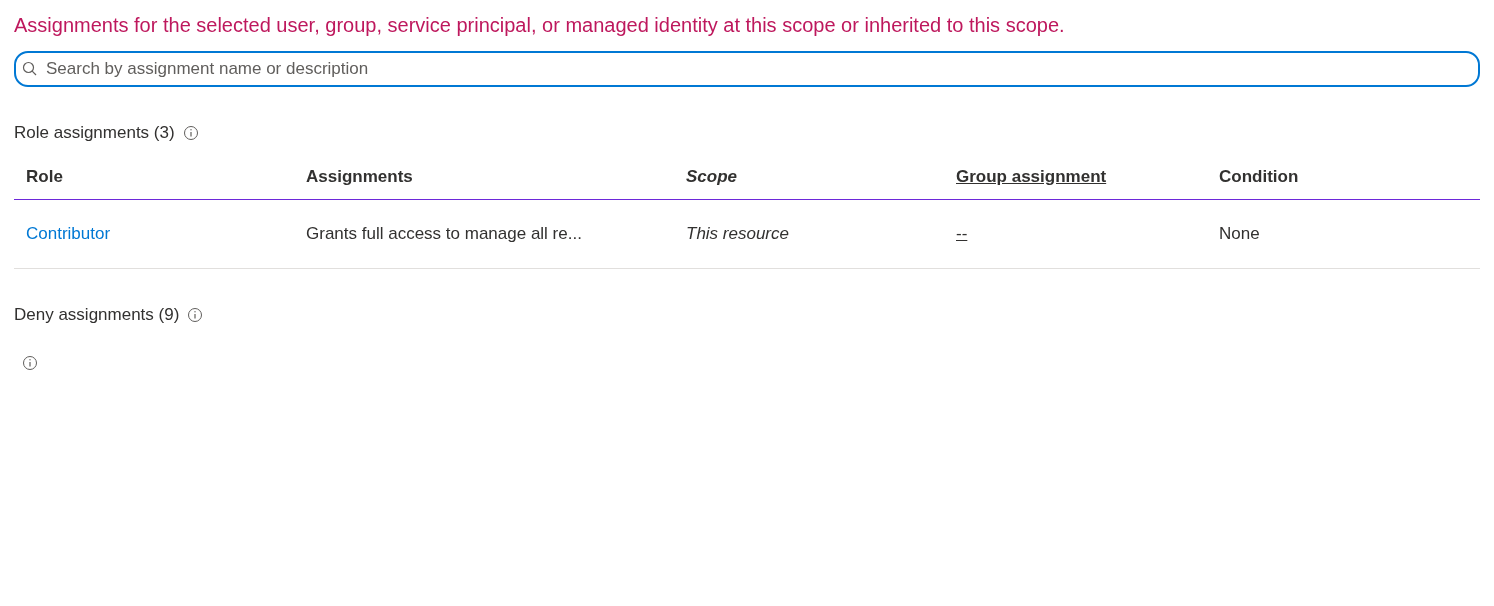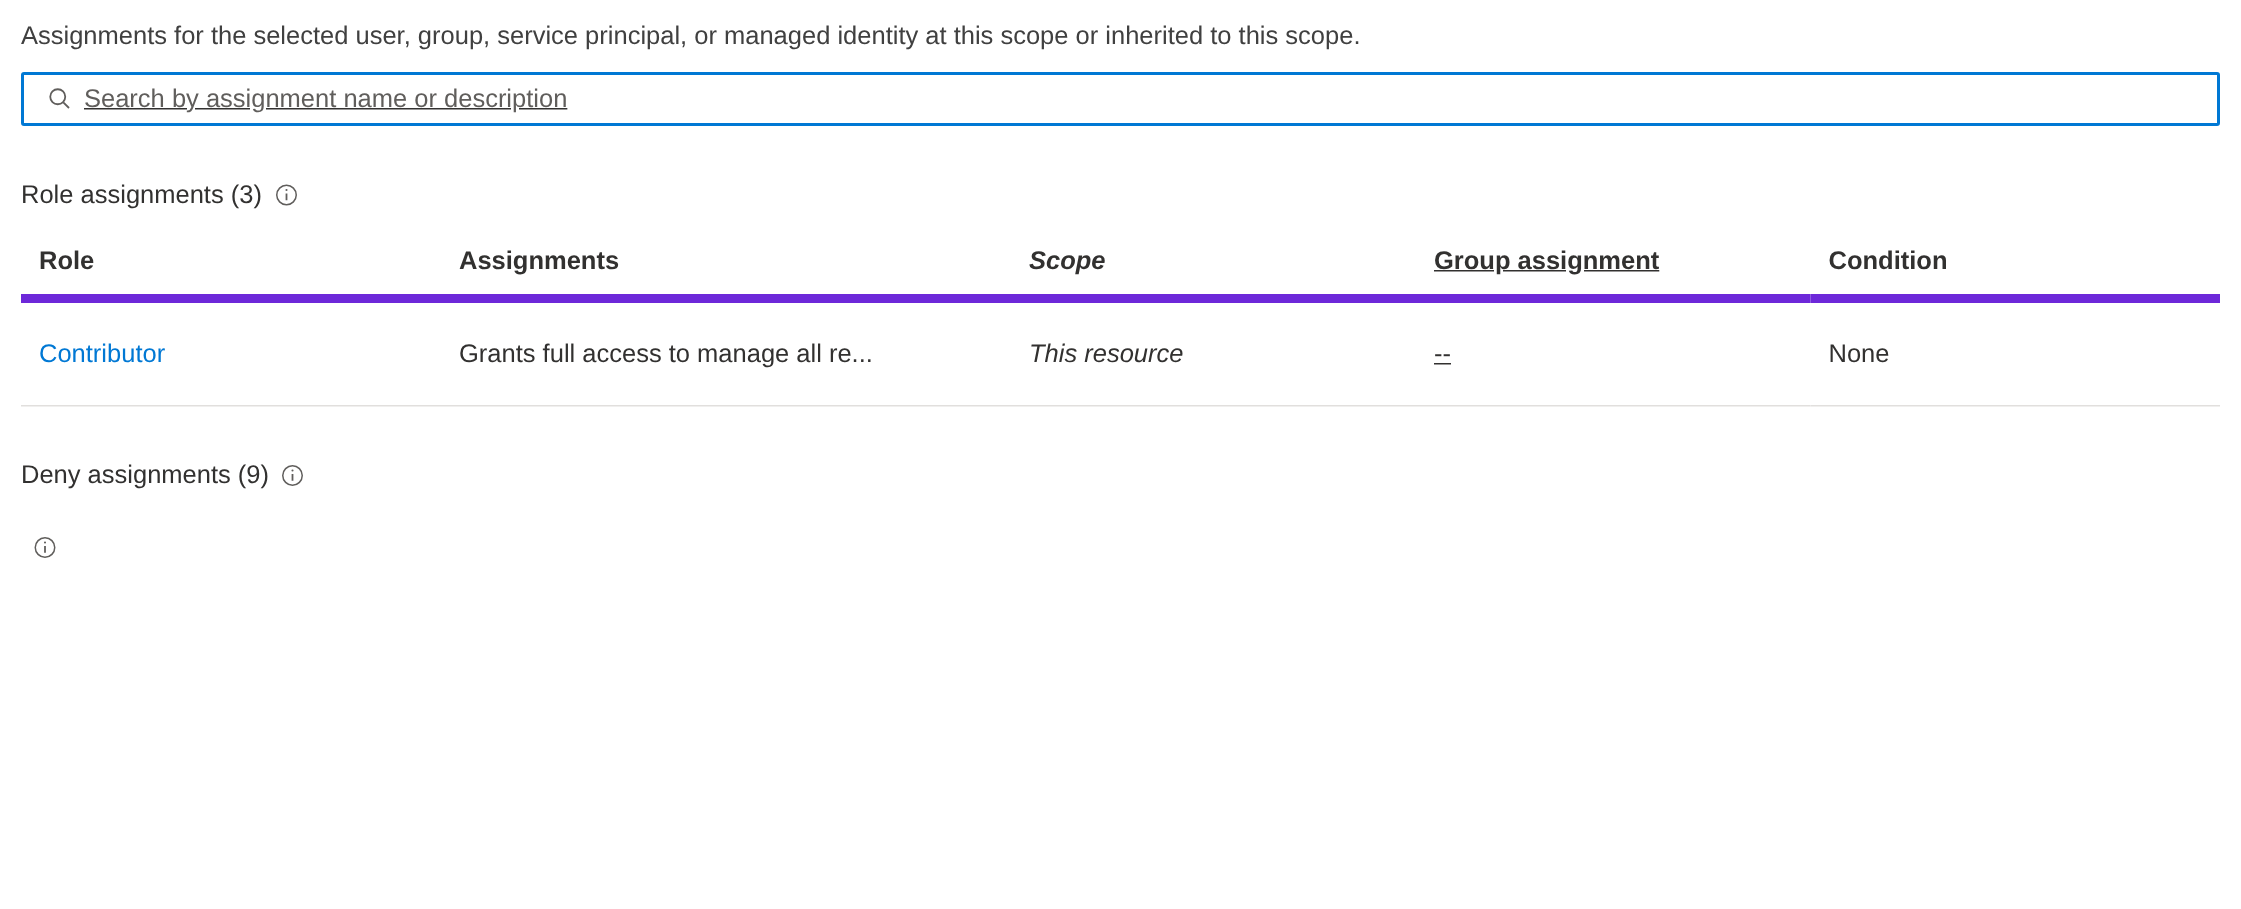--- a/index.html
+++ b/index.html
@@ -8,32 +8,31 @@
       box-sizing: border-box;
     }
     body {
       font-family: "Segoe UI", -apple-system, BlinkMacSystemFont, sans-serif;
       font-size: 14px;
       color: #323130;
       background: #ffffff;
       padding: 14px;
     }
     .description-text {
-      font-size: 17px;
-      color: #404040;
+      font-size: 20px;
+      color: #be185d;
       margin-bottom: 14px;
     }
     .search-container {
       display: flex;
       align-items: center;
       border: 2px solid #0078d4;
-      border-radius: 2px;
-      padding: 6px 16px;
+      border-radius: 14px;
+      padding: 6px 6px;
       margin-bottom: 36px;
-      text-decoration: underline;
     }
     .search-icon-wrapper {
       display: flex;
       align-items: center;
       margin-right: 8px;
       color: #605e5c;
     }
     .search-input {
       flex: 1;
       border: none;
@@ -68,21 +67,21 @@
       width: 100%;
       border-collapse: collapse;
       margin-bottom: 36px;
     }
     .table th {
       text-align: left;
       font-weight: 600;
       font-size: 17px;
       color: #323130;
       padding: 10px 12px 12px 12px;
-      border-bottom: 6px solid #6d28d9;
+      border-bottom: 1px solid #6d28d9;
     }
     .table td {
       font-size: 17px;
       color: #323130;
       padding: 24px 12px;
       border-bottom: 1px solid #e1dfdd;
       white-space: nowrap;
       overflow: hidden;
       text-overflow: ellipsis;
     }

